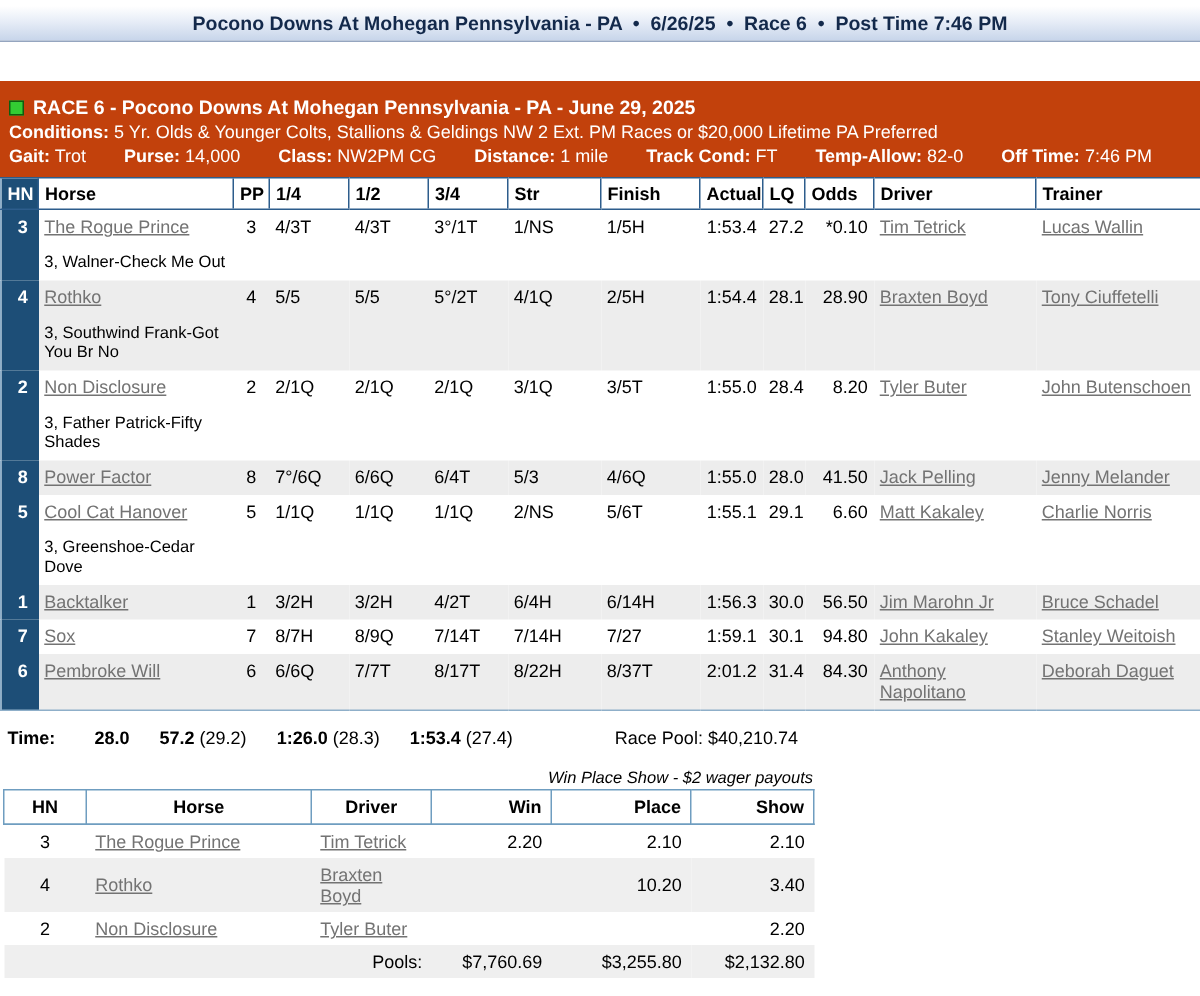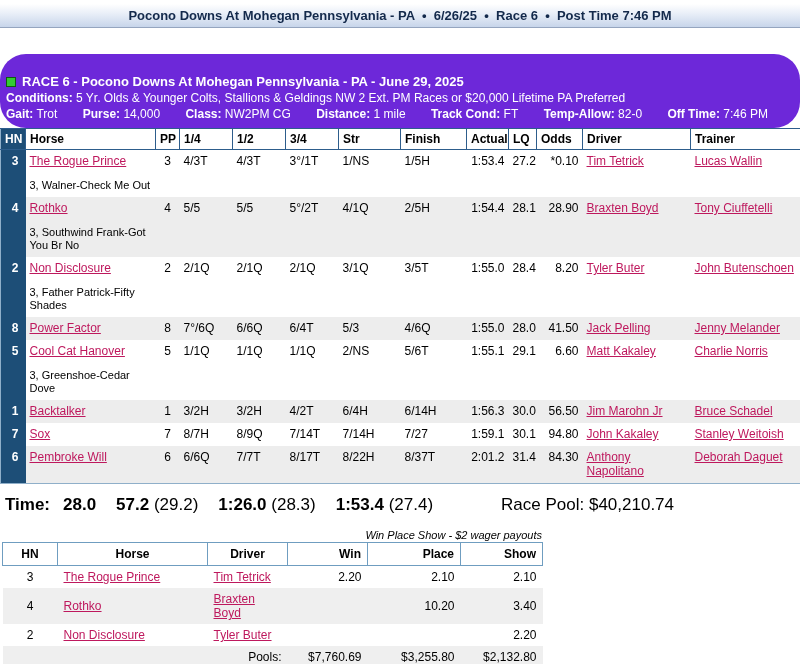--- a/index.html
+++ b/index.html
@@ -12,22 +12,22 @@
   .topbar {
     margin-top: 4px; height: 24px;
     background: linear-gradient(to bottom, #ffffff 0%, #e7edf7 45%, #c7d5ea 100%);
     border-bottom: 1px solid #95a5bf;
     text-align: center; line-height: 23px;
     font-size: 13px; font-weight: bold; color: #13294b;
     white-space: pre;
   }
   
   .race-band {
-    margin-top: 26px; background: #6d28d9; color: #ffffff;
-    padding: 20px 6px 6px 6px; font-size: 12px; line-height: 16px; border-radius: 26px;
+    margin-top: 26px; background: #c2410c; color: #ffffff;
+    padding: 10px 6px 6px 6px; font-size: 12px; line-height: 16px;
   }
   .race-band .title-line { font-weight: bold; font-size: 13px; display: flex; align-items: center; }
   .race-status-icon {
     width: 10px; height: 10px; background: #33cc33; border: 1px solid #0f5c0f;
     display: inline-block; margin-right: 6px; flex: 0 0 auto;
   }
   .race-band b { font-weight: bold; }
   .stats-line span.pair { margin-right: 22px; }
   
   table { border-collapse: collapse; }
@@ -39,23 +39,23 @@
   }
   .results-table th.hn-h { background: #1d4e77; color: #fff; text-align: center; border-left: none; }
   .results-table td { vertical-align: top; padding: 4px 4px 5px 4px; }
   .results-table tbody tr:nth-child(even) td { background: #ededed; }
   .results-table tbody td.hn {
     background: #1d4e77 !important; color: #fff; font-weight: bold;
     text-align: right; padding-right: 7px;
   }
   .results-table .pedigree { font-size: 11px; line-height: 13px; color: #000; padding-top: 11px; }
   .ta-c { text-align: center; } .ta-r { text-align: right; }
-  a { color: #be185d; text-decoration: underline; }
-  
-  .time-row { display: flex; align-items: baseline; font-size: 17px; margin: 11px 0 4px 5px; }
+  a { color: #737373; text-decoration: underline; }
+  
+  .time-row { display: flex; align-items: baseline; font-size: 12px; margin: 11px 0 4px 5px; }
   .time-row .t-label { font-weight: bold; width: 58px; }
   .time-row .split { margin-right: 20px; }
   .time-row .split b { font-weight: bold; }
   .time-row .split span { font-weight: normal; }
   .time-row .pool { margin-left: 48px; font-weight: normal; }
   
   .note { font-style: italic; font-size: 11px; color: #000; }
   .wps-note { width: 540px; text-align: right; margin: 14px 0 1px 2px; }
   .exo-note { width: 440px; text-align: center; margin: 29px 0 1px 2px; }
   .mini-table { table-layout: fixed; font-size: 12px; margin-left: 2px; }

